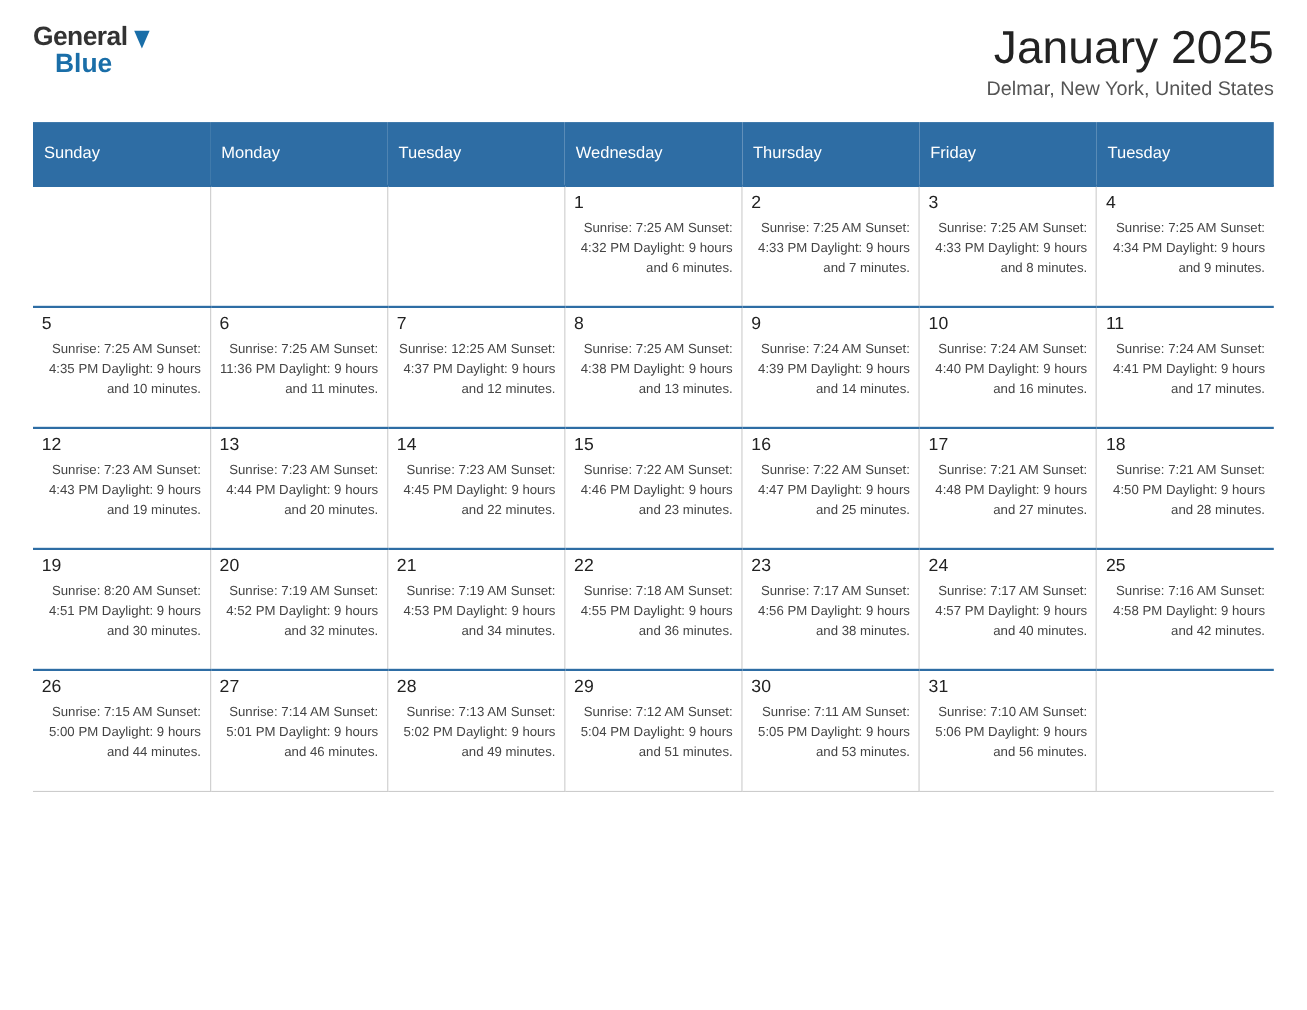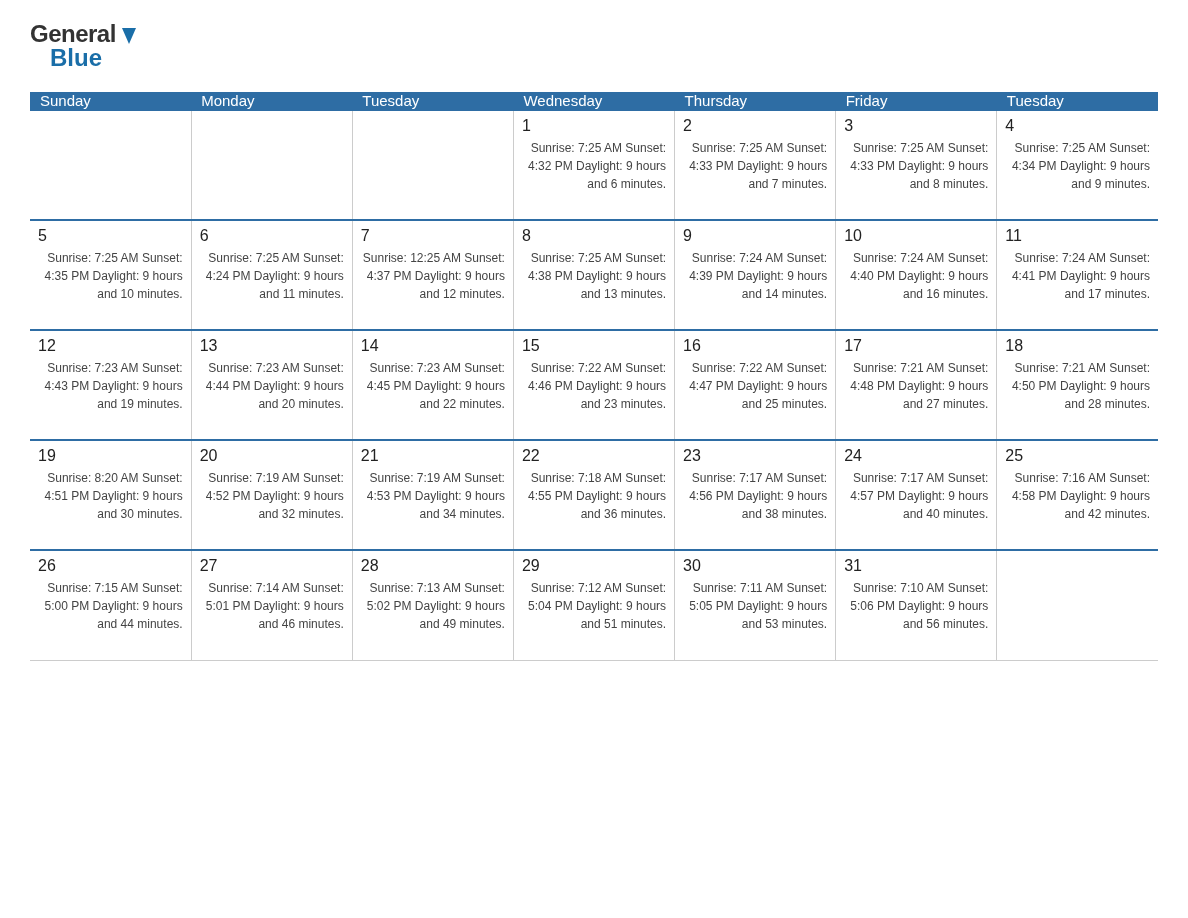--- a/index.html
+++ b/index.html
@@ -31,21 +31,21 @@
       margin-top: 4px;
     }
     .calendar-table {
       width: 100%;
       border-collapse: collapse;
       table-layout: fixed;
     }
     .calendar-table th {
       background-color: #2e6da4;
       color: #fff;
-      padding: 0 10px;
+      padding: 20px 10px;
       text-align: left;
       font-size: 15px;
       font-weight: normal;
     }
     .calendar-table td {
       border: 1px solid #ccc;
       border-top: 2px solid #2e6da4;
       vertical-align: top;
       padding: 6px 8px;
       font-size: 12.5px;
@@ -95,20 +95,22 @@
       <span style="font-size:24px;font-weight:bold;color:#333;letter-spacing:-0.5px;">General</span>
       <svg width="22" height="22" viewBox="0 0 22 22" style="margin-left:2px;margin-top:2px;">
         <polygon points="4,4 18,4 11,20" fill="#1a6ea8"></polygon>
       </svg>
     </div>
     <div class="logo-line2">
       <span style="font-size:24px;font-weight:bold;color:#1a6ea8;margin-left:20px;">Blue</span>
     </div>
   </div>
   <div class="title-area">
+    <div class="page-title">January 2025</div>
+    <div class="subtitle">Delmar, New York, United States</div>
   </div>
 </div>
 
 <table class="calendar-table">
   <thead>
     <tr>
     <th>Sunday</th>
         <th>Monday</th>
         <th>Tuesday</th>
         <th>Wednesday</th>
@@ -155,21 +157,21 @@
         <td>
           <span class="day-number">5</span>
           <div class="day-info">Sunrise: 7:25 AM
 Sunset: 4:35 PM
 Daylight: 9 hours
 and 10 minutes.</div>
         </td>
         <td>
           <span class="day-number">6</span>
           <div class="day-info">Sunrise: 7:25 AM
-Sunset: 4:24 PM
+Sunset: 11:36 PM
 Daylight: 9 hours
 and 11 minutes.</div>
         </td>
         <td>
           <span class="day-number">7</span>
           <div class="day-info">Sunrise: 12:25 AM
 Sunset: 4:37 PM
 Daylight: 9 hours
 and 12 minutes.</div>
         </td>

